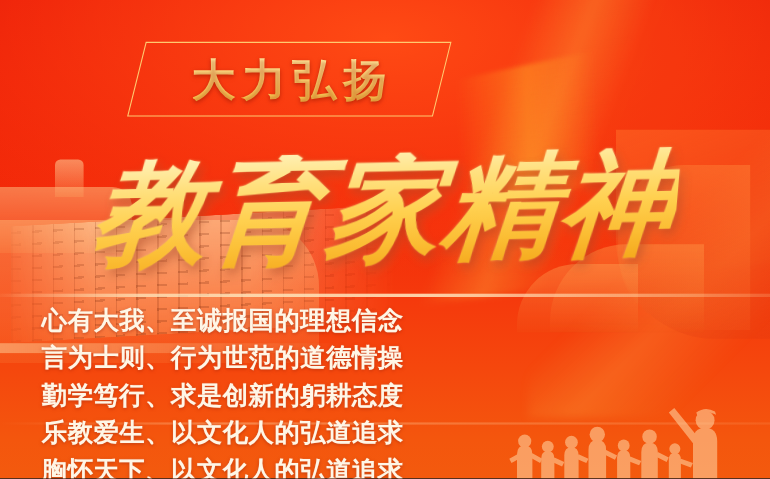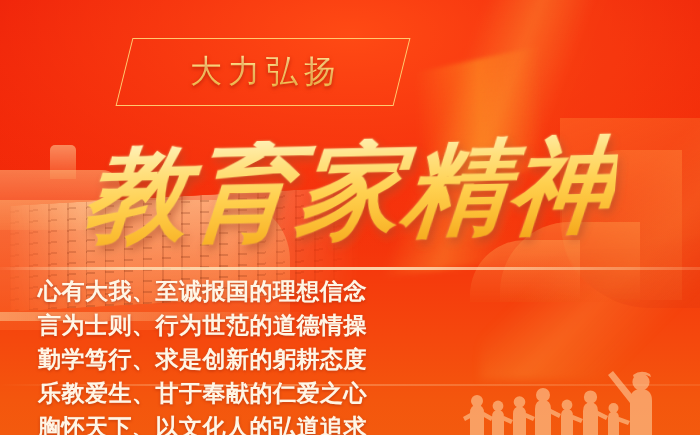--- a/index.html
+++ b/index.html
@@ -109,22 +109,22 @@
   }
   .eyebrow .frame{
     position:absolute;inset:0;
     border:1.5px solid rgba(255,214,120,.92);
     transform:skewX(-14deg);
   }
   .eyebrow .label{
     position:absolute;inset:0;
     display:flex;align-items:center;justify-content:center;
     font-family:"Liberation Sans", sans-serif;
-    font-weight:400;
-    font-size:32px;
+    font-weight:700;
+    font-size:40px;
     letter-spacing:6px;
     padding-left:6px;
     background:linear-gradient(180deg,#fff0b6 0%,#ffdf84 38%,#f8c954 72%,#eeb437 100%);
     -webkit-background-clip:text;background-clip:text;
     color:transparent;
     text-shadow:0 2px 3px rgba(150,20,0,.28);
     filter:drop-shadow(0 1px 2px rgba(150,25,0,.35));
   }
 
   
@@ -242,17 +242,17 @@
   </div>
 
   <div class="headline">
     <div class="txt">教育家精神</div>
   </div>
 
   <div class="slogans">
     <div class="slogan col-left">心有大我、至诚报国的理想信念</div>
     <div class="slogan col-right">言为士则、行为世范的道德情操</div>
     <div class="slogan col-right">勤学笃行、求是创新的躬耕态度</div>
-    <div class="slogan col-left">乐教爱生、甘于奉献的仁爱之心</div>
+    <div class="slogan col-left">乐教爱生、以文化人的弘道追求</div>
     <div class="slogan col-right">胸怀天下、以文化人的弘道追求</div>
   </div>
 
 </div>
 
 </body></html>

